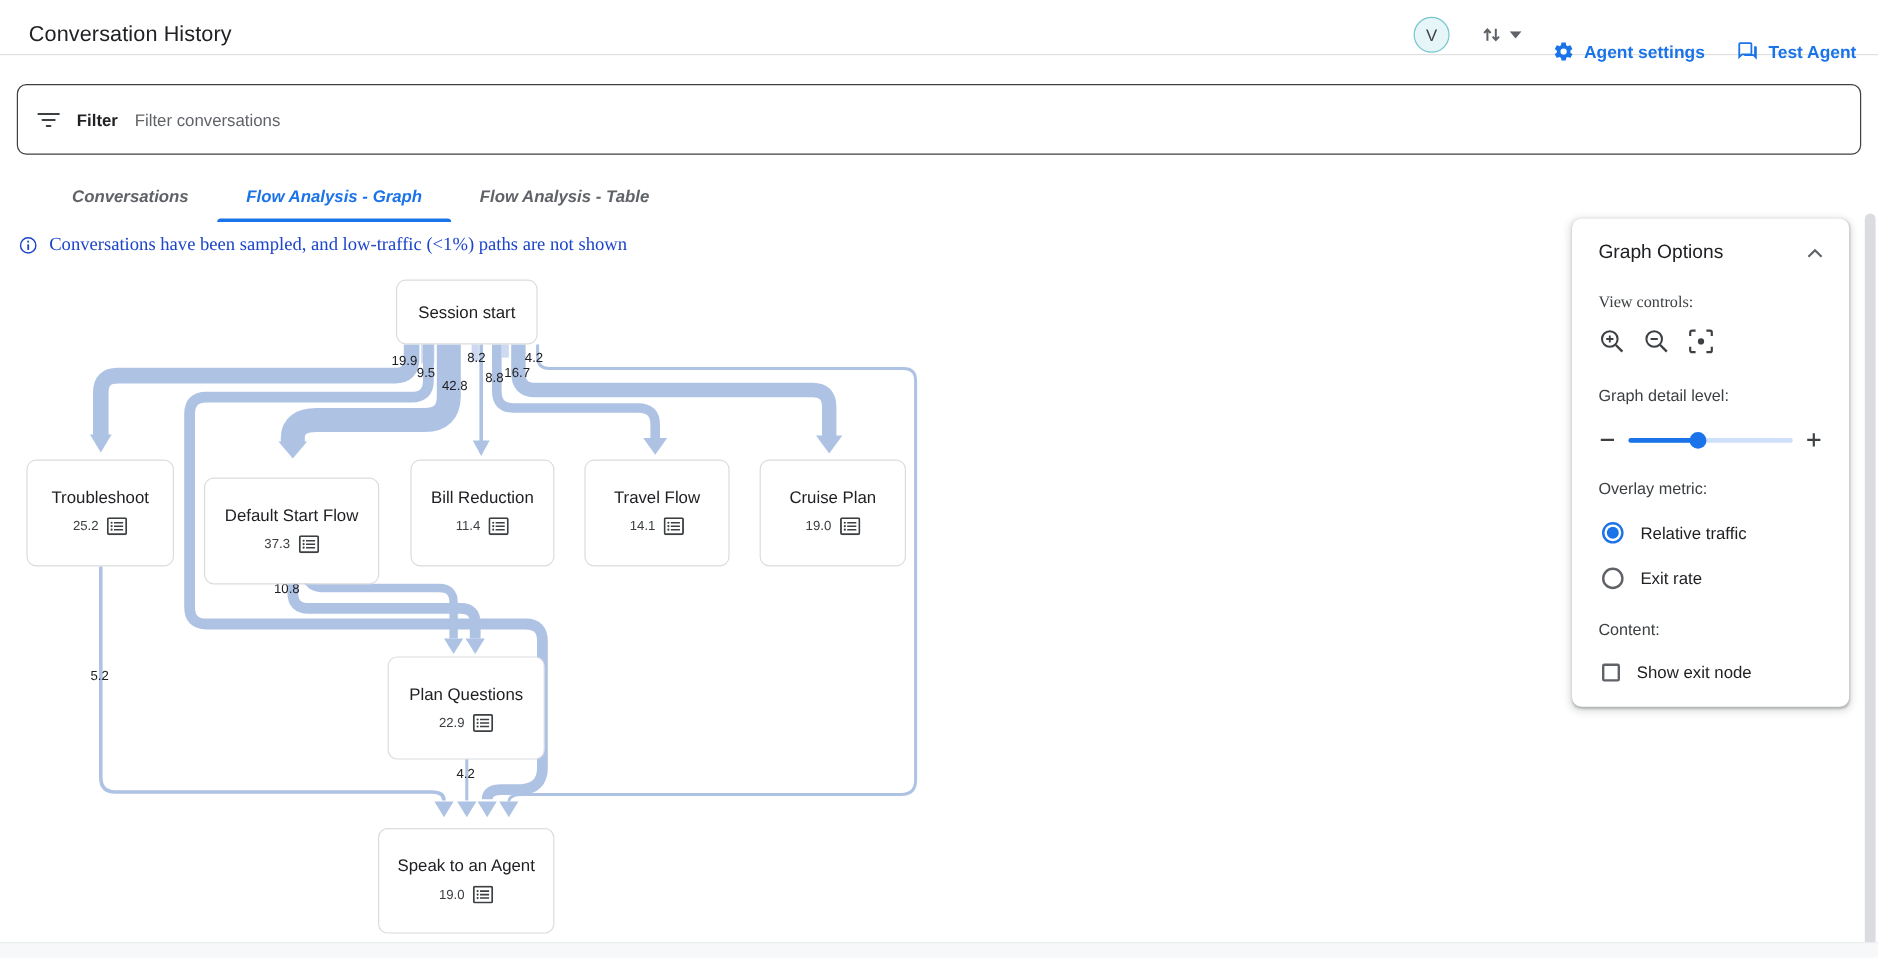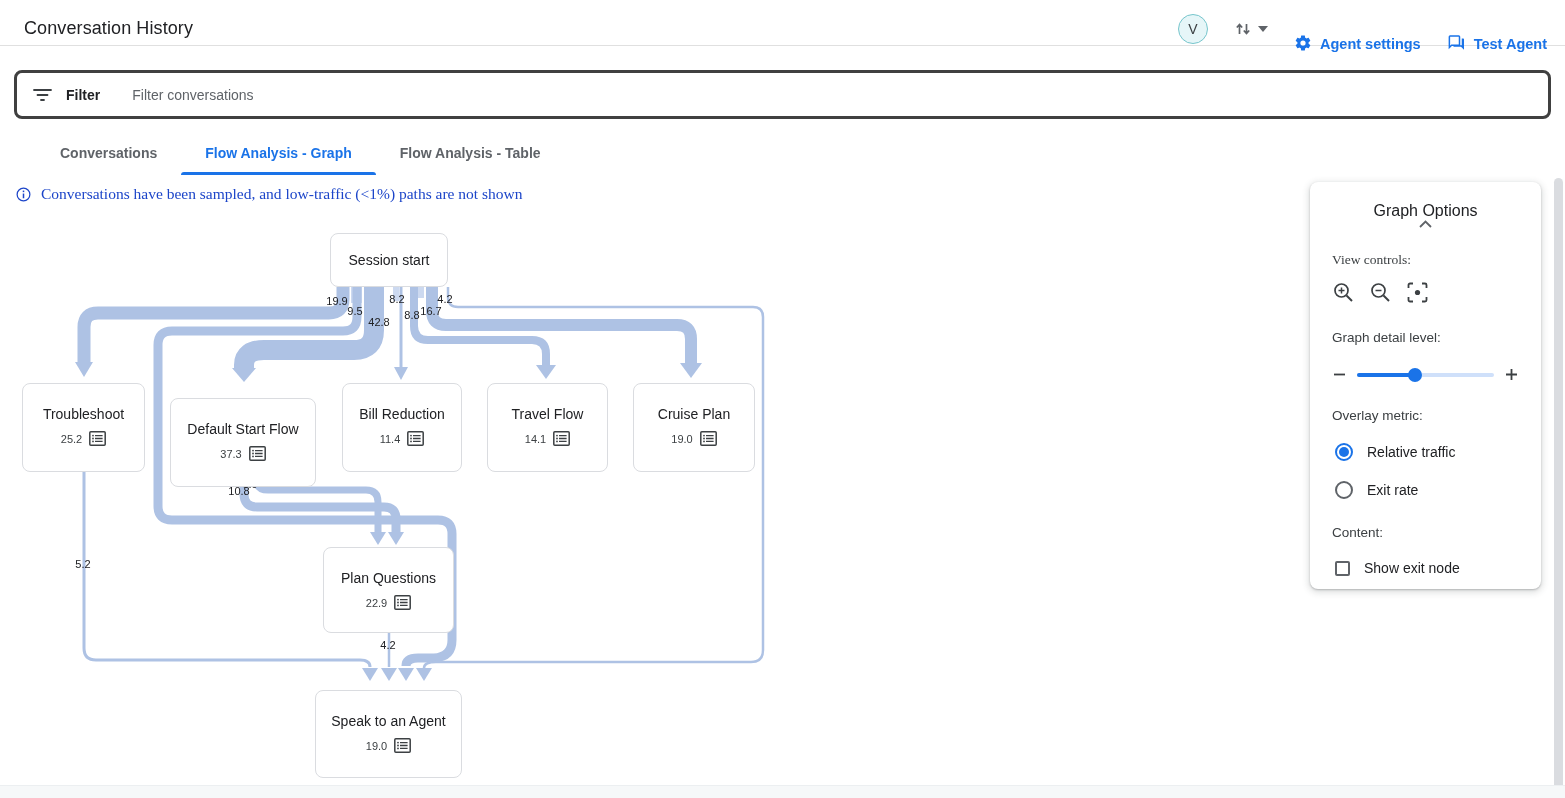--- a/index.html
+++ b/index.html
@@ -11,29 +11,29 @@
     padding:12px 18px 0 24px; }
   .page-title { font-size:18px; letter-spacing:.1px; }
   .topbar-right { margin-left:auto; display:flex; align-items:center; gap:26px; }
   .avatar { width:30px; height:30px; border-radius:50%; background:#e6f6f8; border:1.5px solid #76c5cc;
     display:flex; align-items:center; justify-content:center; font-size:14px; color:#3c4043; }
   .sortbox { display:flex; align-items:center; gap:6px; cursor:pointer; }
   .blue-action { display:flex; align-items:flex-end; gap:8px; color:#1a73e8; font-size:14.5px;
     font-weight:bold; cursor:pointer;margin-top:28px; }
 
   
-  .filter-bar { margin:24px 14px 0 14px; height:49px; border:3px solid #404040; border-radius:8px;
+  .filter-bar { margin:24px 14px 0 14px; height:59px; border:1px solid #404040; border-radius:8px;
     display:flex; align-items:center; padding:0 16px; gap:14px; }
   .filter-label { font-size:14px; font-weight:bold; color:#202124; }
-  .filter-placeholder { font-size:14px; color:#5f6368; margin-left:18px;text-align:center; }
+  .filter-placeholder { font-size:14px; color:#5f6368; margin-left:0;text-align:center; }
 
   
   .tabs { display:flex; margin:14px 0 0 36px; }
   .tab { position:relative; padding:12px 24px 14px 24px; font-size:14px; font-weight:bold;
-    color:#5f6368; cursor:pointer; }
+    color:#5f6368; cursor:pointer;font-style:italic; }
   .tab.active { color:#1a73e8; }
   .tab.active::after { content:""; position:absolute; left:0; right:0; bottom:0; height:3px;
     background:#1a73e8; border-radius:3px 3px 0 0; }
 
   
   .notice { display:flex; align-items:center; gap:10px; margin:10px 0 0 16px;
     font-family:"Liberation Serif", serif; font-size:15.5px; color:#1c45c9; }
 
   
   .stage { position:absolute; left:0; top:0; width:1565px; height:798px; pointer-events:none; }
@@ -45,21 +45,21 @@
   .node .nval { font-size:11px; color:#3c4043; }
   .node.start { justify-content:center; }
   .node.start .ntitle { margin-top:0; }
   .edge-label { position:absolute; transform:translate(-50%,-50%); font-size:11px; color:#202124;
     white-space:nowrap; }
 
   
   .panel { position:absolute; left:1310px; top:182px; width:231px; height:407px; background:#fff;
     border-radius:8px; box-shadow:0 1px 2px rgba(60,64,67,.3), 0 2px 6px 2px rgba(60,64,67,.15);
     padding:20px 22px; pointer-events:auto; }
-  .panel-title-row { display:flex; align-items:center; justify-content:space-between;flex-direction:column; }
+  .panel-title-row { display:flex; align-items:center; justify-content:space-between; }
   .panel-title { font-size:16px; color:#202124; }
   .sec-label { font-size:13.5px; color:#3c4043; }
   .view-icons { display:flex; gap:14px; margin-top:13px; }
   .icon-btn { cursor:pointer; display:inline-flex; }
   .slider-row { display:flex; align-items:center; gap:10px; margin-top:22px; }
   .slider { position:relative; flex:1; height:4px; background:#cfe0fa; border-radius:2px; }
   .slider .fill { position:absolute; left:0; top:0; bottom:0; background:#1a73e8; border-radius:2px; }
   .slider .thumb { position:absolute; top:50%; transform:translate(-50%,-50%); width:14px; height:14px;
     border-radius:50%; background:#1a73e8; }
   .choice-row { display:flex; align-items:center; gap:14px; margin:20px 0 0 3px; cursor:pointer; }

